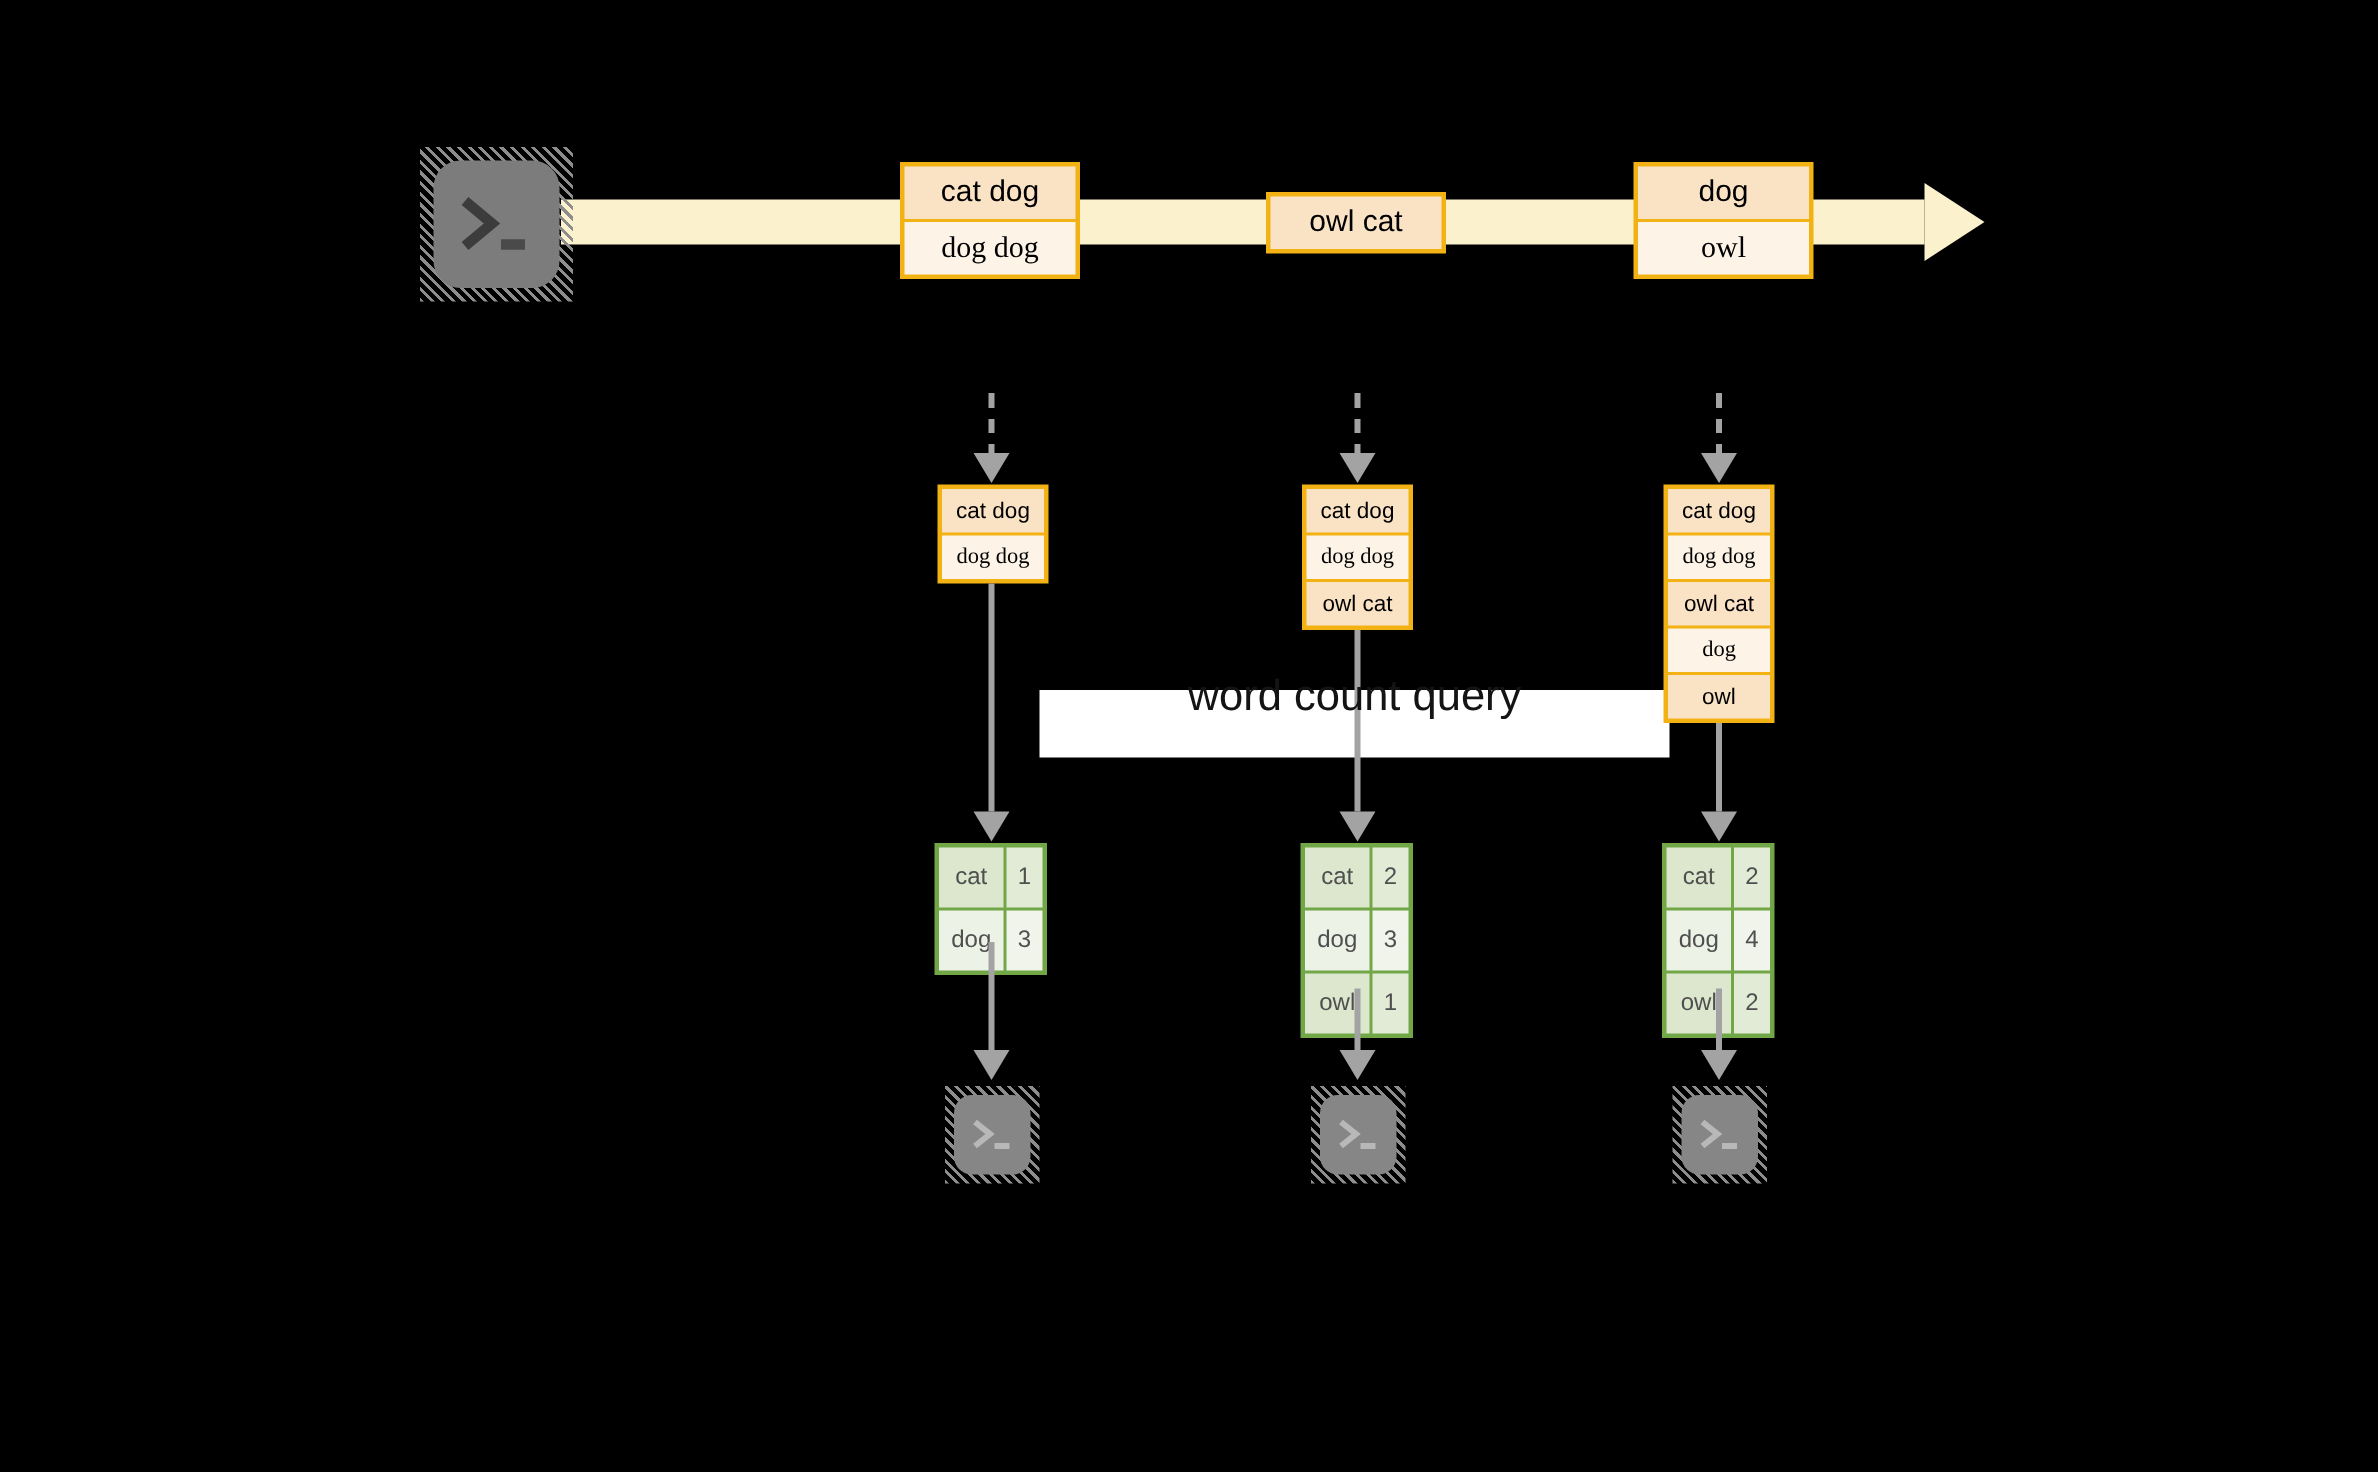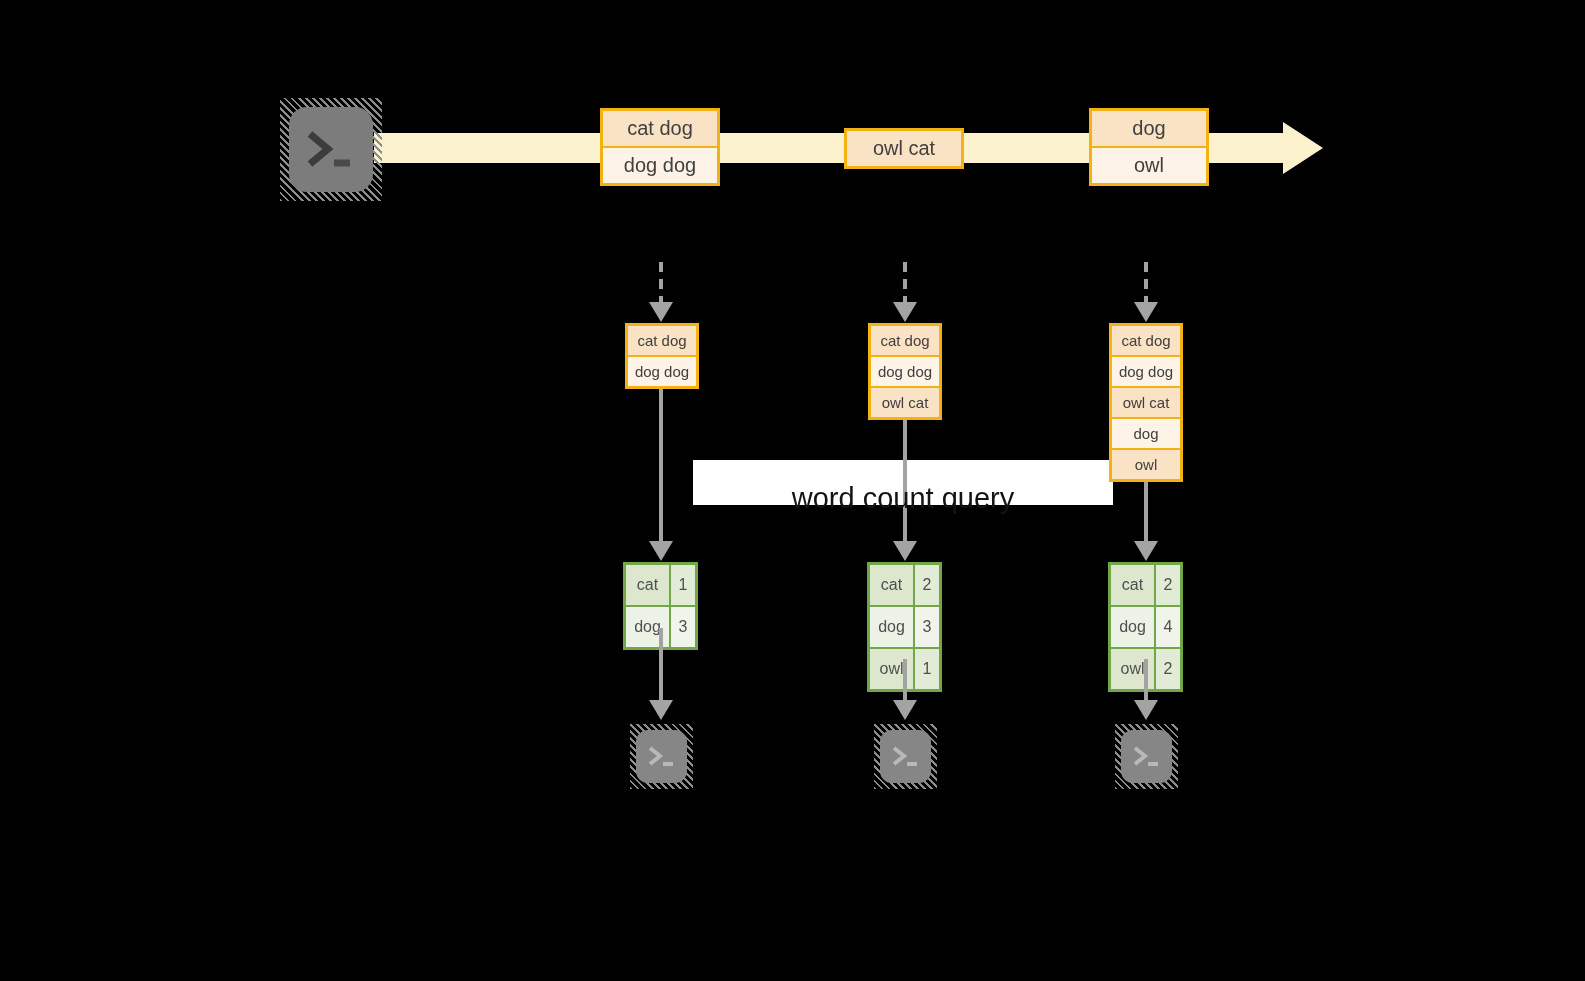--- a/index.html
+++ b/index.html
@@ -16,43 +16,43 @@
   
   .band{left:374px;top:133px;width:909px;height:30px;background:#FCF1CD;z-index:1;}
   .band-head{left:1283px;top:122px;width:0;height:0;z-index:1;
     border-top:26px solid transparent;border-bottom:26px solid transparent;
     border-left:40px solid #FCF1CD;}
 
   
   .obox{background:#F2B214;padding:3px;box-sizing:border-box;display:flex;
         flex-direction:column;gap:2px;z-index:3;}
   .obox .row{display:flex;align-items:center;justify-content:center;
-        background:#FAE2C5;color:#404040;}
-  .obox .row.lt{background:#FDF4E7;}
+        background:#FAE2C5;color:#000000;}
+  .obox .row.lt{background:#FDF4E7;font-family:Liberation Serif, serif;}
   .obox.big{width:120px;}
   .obox.big .row{height:35px;font-size:20px;}
   .obox.sm{width:74px;}
   .obox.sm .row{height:29px;font-size:15px;}
 
   
   .dash{width:4px;background:repeating-linear-gradient(to bottom,#A3A3A3 0 10px,transparent 10px 17px);}
   .line{width:4px;background:#A3A3A3;z-index:4;}
   .head{width:0;height:0;border-left:12px solid transparent;
         border-right:12px solid transparent;border-top:20px solid #A3A3A3;z-index:4;}
 
   
   .gtab{background:#71A747;padding:3px;box-sizing:border-box;display:grid;
         grid-template-columns:43px 24px;gap:2px;font-size:16px;color:#4f4f4f;z-index:3;}
   .gtab .c{height:40px;display:flex;align-items:center;justify-content:center;}
   .c.d{background:#DCE7CE;}  .c.dl{background:#E2EBD6;}
   .c.l{background:#EDF2E6;}  .c.ll{background:#F0F4EA;}
 
   
   .qbg{left:693px;top:460px;width:420px;height:45px;background:#FFFFFF;z-index:2;}
-  .qtext{left:693px;top:476px;width:420px;height:45px;z-index:5;display:flex;
+  .qtext{left:693px;top:442px;width:420px;height:45px;z-index:5;display:flex;
          align-items:center;justify-content:center;font-size:29px;color:#141414;}
 </style>
 </head>
 <body>
 
 <div class="abs" style="left:0;top:0;width:1585px;height:981px;">
 
   <div class="abs term" style="left:280px;top:98px;width:102px;height:103px;z-index:2;">
     <div class="term-inner big">
       <svg width="62" height="46" viewBox="0 0 62 46">

